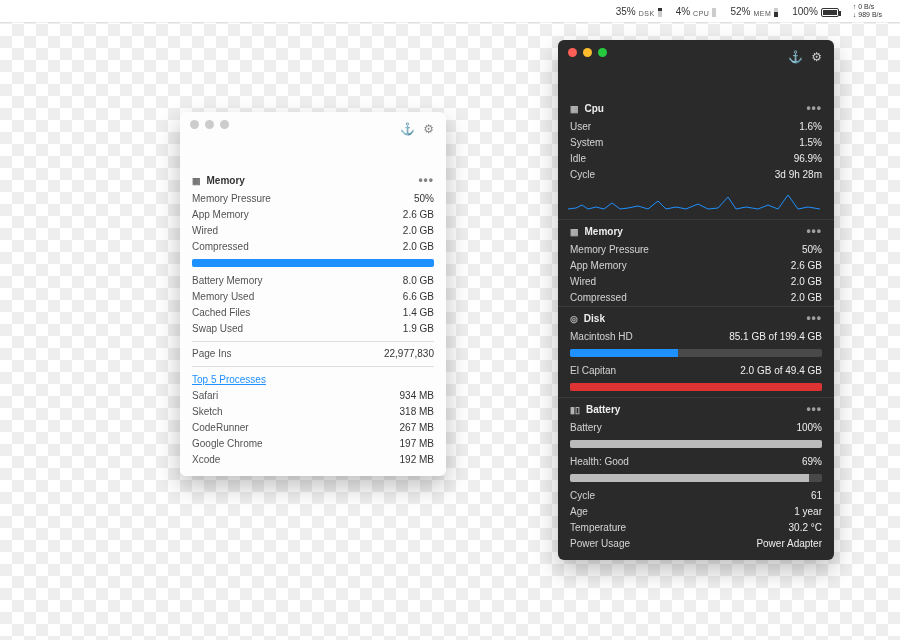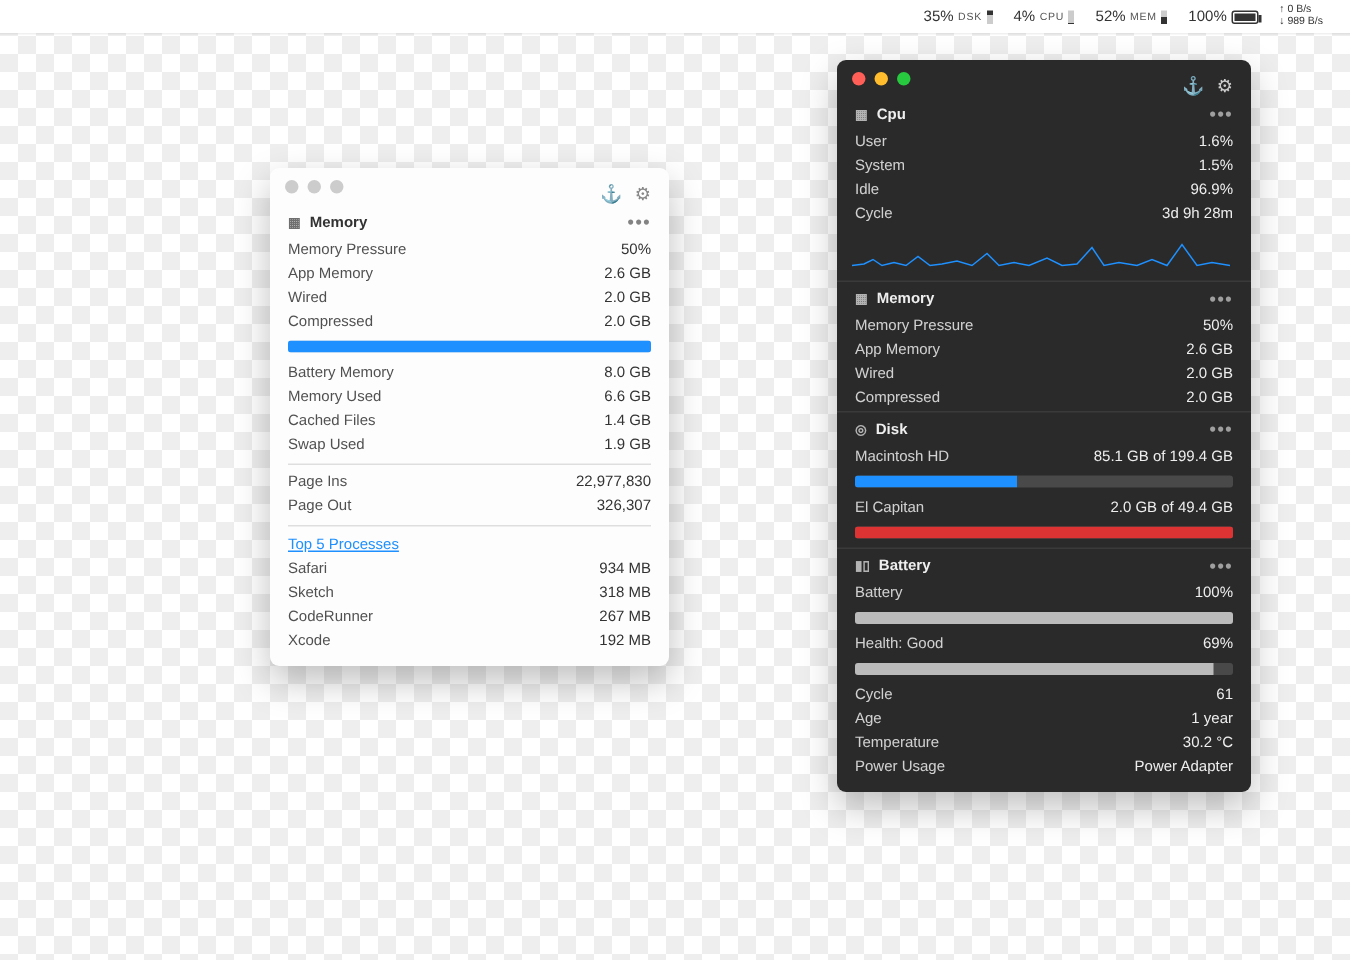--- a/index.html
+++ b/index.html
@@ -3,36 +3,36 @@
 <meta charset="utf-8">
 <style>
 * { margin: 0; padding: 0; box-sizing: border-box; font-family: -apple-system, "Helvetica Neue", Arial, sans-serif; }
 body { width: 900px; height: 640px; position: relative; overflow: hidden; }
 .checker { position: absolute; inset: 0; background: #fff;
   background-image: linear-gradient(45deg,#eee 25%,transparent 25%,transparent 75%,#eee 75%),
                     linear-gradient(45deg,#eee 25%,transparent 25%,transparent 75%,#eee 75%);
   background-size: 24px 24px; background-position: 0 0, 12px 12px; }
 .menubar { position: absolute; top: 0; left: 0; right: 0; height: 22px; background: #fff; box-shadow: 0 1px 0 rgba(0,0,0,.06);
   display: flex; justify-content: flex-end; align-items: center; padding-right: 18px; gap: 14px; font-size: 10px; color: #333; }
-.mb-item { display: flex; align-items: center; gap: 3px; }
+.mb-item { display: flex; align-items: flex-end; gap: 3px; }
 .mb-item .label { font-size: 7px; line-height: 7px; letter-spacing: .5px; color:#555; }
 .mb-net { display:flex; flex-direction:column; font-size:7px; line-height:8px; }
 .panel { position: absolute; border-radius: 6px; box-shadow: 0 10px 24px rgba(0,0,0,.25); font-size: 10px; }
 .panel-light { background:#fdfdfd; color:#333; }
 .panel-dark { background:#2a2a2a; color:#eee; }
 .traffic { display:flex; gap:6px; padding:8px 10px; }
 .traffic span { width:9px; height:9px; border-radius:50%; }
 .traffic .r{background:#ff5f56} .traffic .y{background:#ffbd2e} .traffic .g{background:#27c93f}
 .traffic.dim span{ background:#ccc; }
 .titlebar { display:flex; justify-content:space-between; align-items:center; }
 .titlebar .tools { display:flex; gap:8px; padding:8px 12px 0 0; font-size:12px; color:#888; }
 .panel-dark .titlebar .tools { color:#ccc; }
 .section-head { display:flex; justify-content:space-between; align-items:center; padding:4px 12px; font-weight:600; border-top:1px solid rgba(0,0,0,.08); }
 .panel-dark .section-head { border-top:1px solid rgba(255,255,255,.08); }
-.section-head.first { border-top:none; }
+.section-head.first { border-top:none;margin-top:32px; }
 .section-head .icon { margin-right:6px; opacity:.7; font-size:9px; }
 .section-head .dots { opacity:.6; font-size:12px; letter-spacing:1px; }
 .row { display:flex; justify-content:space-between; padding:1px 12px; line-height:14px; }
 .row .k { color:inherit; opacity:.85; }
 .row .v { font-variant-numeric: tabular-nums; }
 .hr { border-top:1px solid rgba(0,0,0,.12); margin:4px 12px; }
 .bar { height:8px; margin:4px 12px 6px; border-radius:2px; position:relative; background:rgba(0,0,0,.1); overflow:hidden; }
 .panel-dark .bar { background:rgba(255,255,255,.15); }
 .bar .fill { position:absolute; inset:0; }
 .fill.blue { background:#1e90ff; }
@@ -135,39 +135,39 @@
         <span class="k">Swap Used</span>
         <span class="v">1.9 GB</span>
       </div>
     </div>
   <div class="hr"></div>
   <div>
       <div class="row">
         <span class="k">Page Ins</span>
         <span class="v">22,977,830</span>
       </div>
-      <div class="row">
-        <span class="k">Page Out</span>
-        <span class="v">326,307</span>
-      </div>
     </div>
   <div class="hr"></div>
   <div class="link">Top 5 Processes</div>
   <div>
       <div class="row">
         <span class="k">Safari</span>
         <span class="v">934 MB</span>
       </div>
       <div class="row">
         <span class="k">Sketch</span>
         <span class="v">318 MB</span>
       </div>
       <div class="row">
         <span class="k">CodeRunner</span>
         <span class="v">267 MB</span>
+      </div>
+      <div class="row">
+        <span class="k">Google Chrome</span>
+        <span class="v">197 MB</span>
       </div>
       <div class="row">
         <span class="k">Xcode</span>
         <span class="v">192 MB</span>
       </div>
     </div>
   <div style="height:8px"></div>
 </div>
 
 <div class="panel panel-dark" style="left:558px; top:40px; width:276px;">

